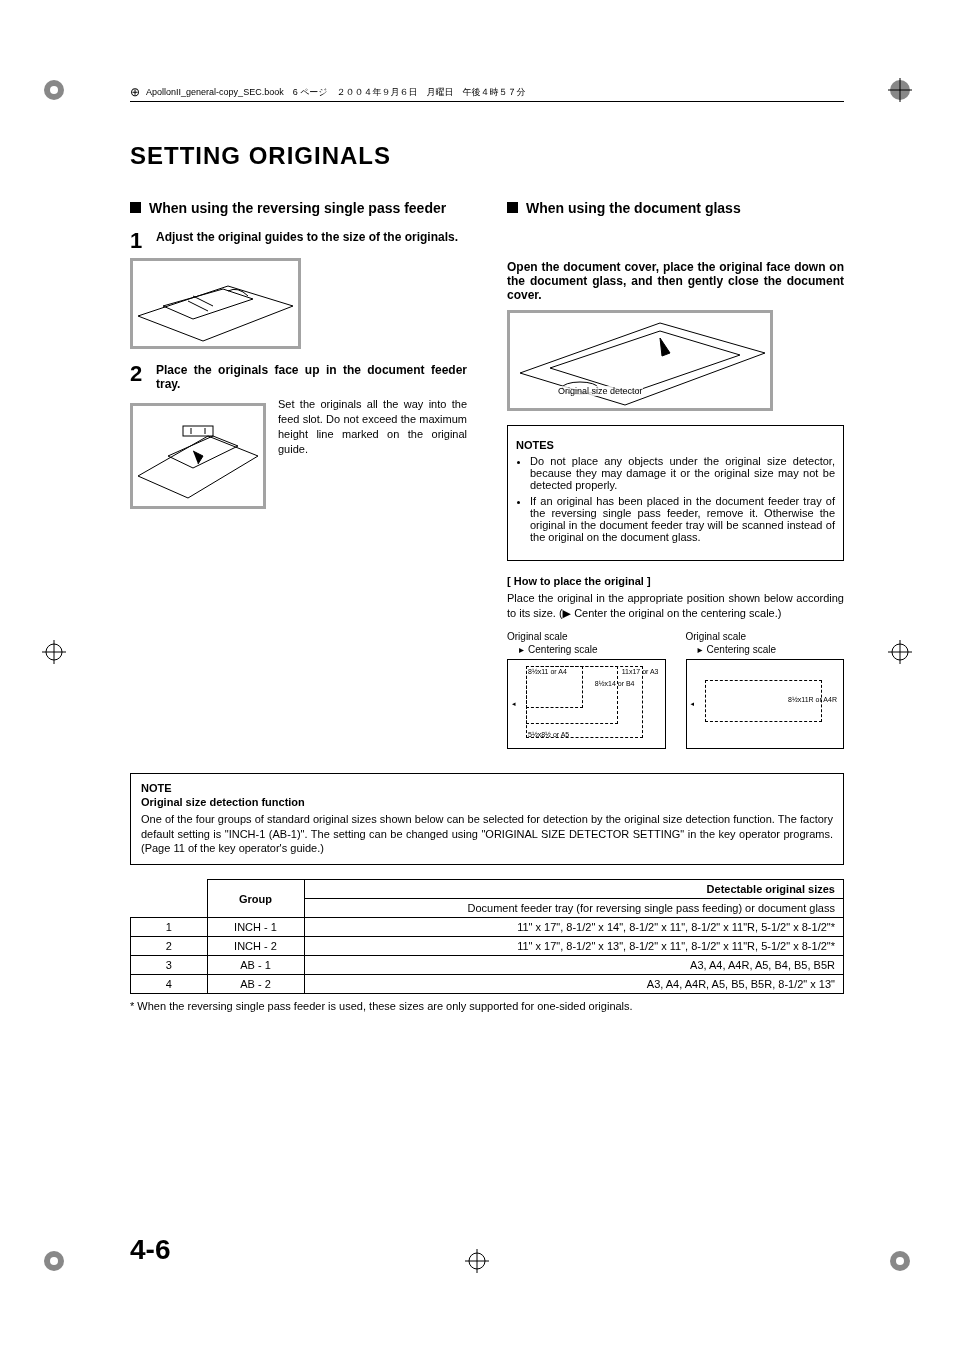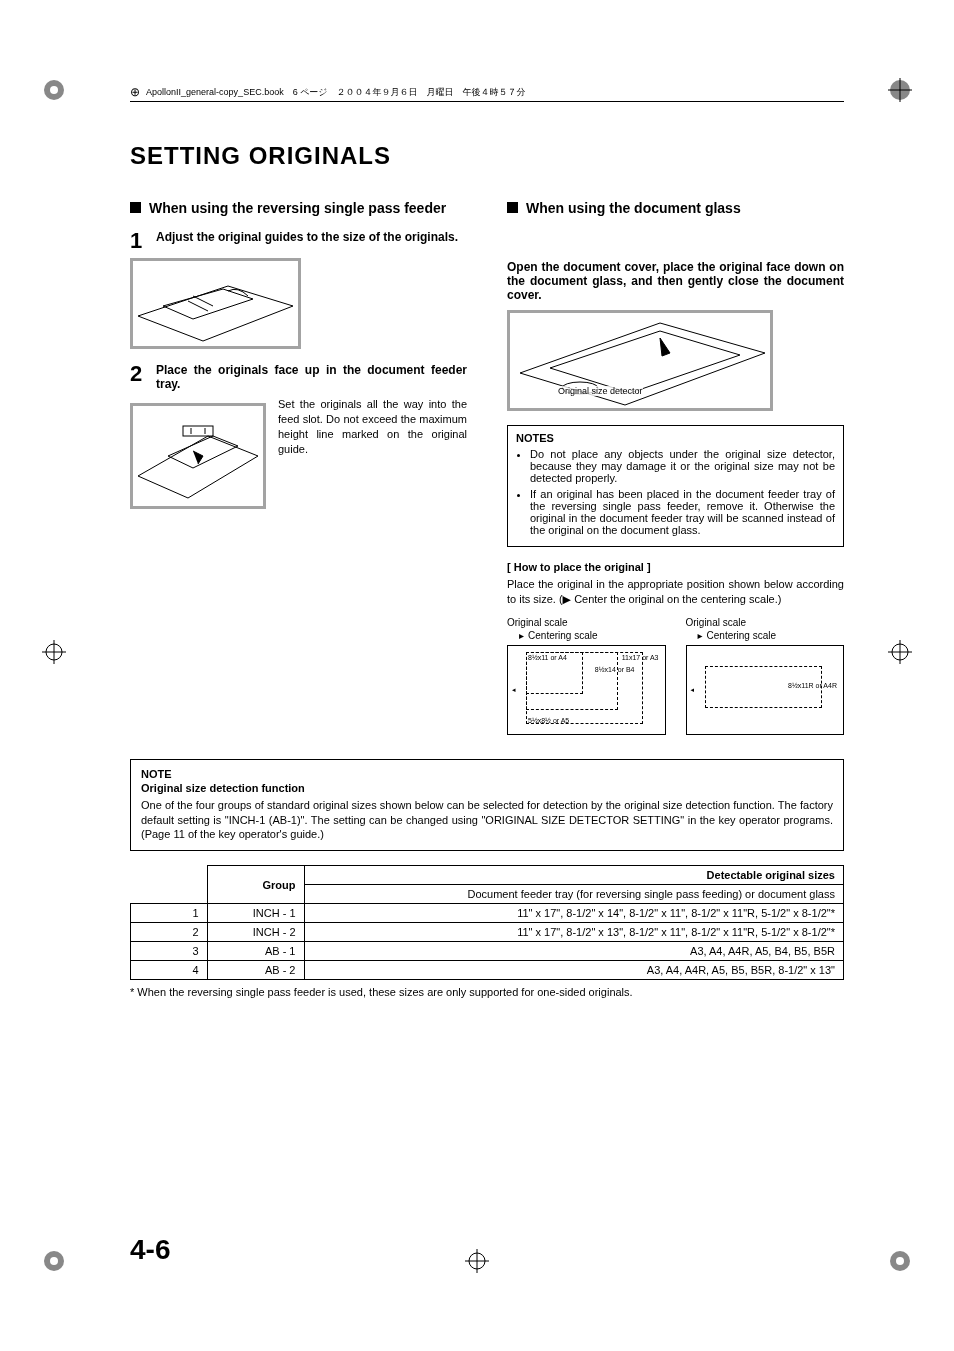--- a/index.html
+++ b/index.html
@@ -124,21 +124,21 @@
     margin-bottom: 10px;
   }
   .bold-instr {
     font-weight: bold;
     font-size: 12px;
     text-align: justify;
     margin-bottom: 8px;
   }
   .notes-box {
     border: 1px solid #000;
-    padding: 6px 8px;
+    padding: 13px 8px;
     font-size: 11px;
     margin-bottom: 14px;
   }
   .notes-box .notes-title {
     font-weight: bold;
     margin-bottom: 4px;
     font-size: 11px;
   }
   .notes-box ul {
     margin: 0;
@@ -193,21 +193,21 @@
     border-collapse: collapse;
     font-size: 11px;
     margin-top: 14px;
   }
   .tbl th, .tbl td {
     border: 1px solid #000;
     padding: 3px 8px;
     text-align: right;
     vertical-align: middle;
   }
-  .tbl .c { text-align: right; }
+  .tbl .c { text-align: center; }
   .footnote {
     font-size: 11px;
     margin-top: 6px;
   }
   .page-num {
     position: absolute;
     bottom: 85px;
     left: 130px;
     font-size: 28px;
     font-weight: bold;

